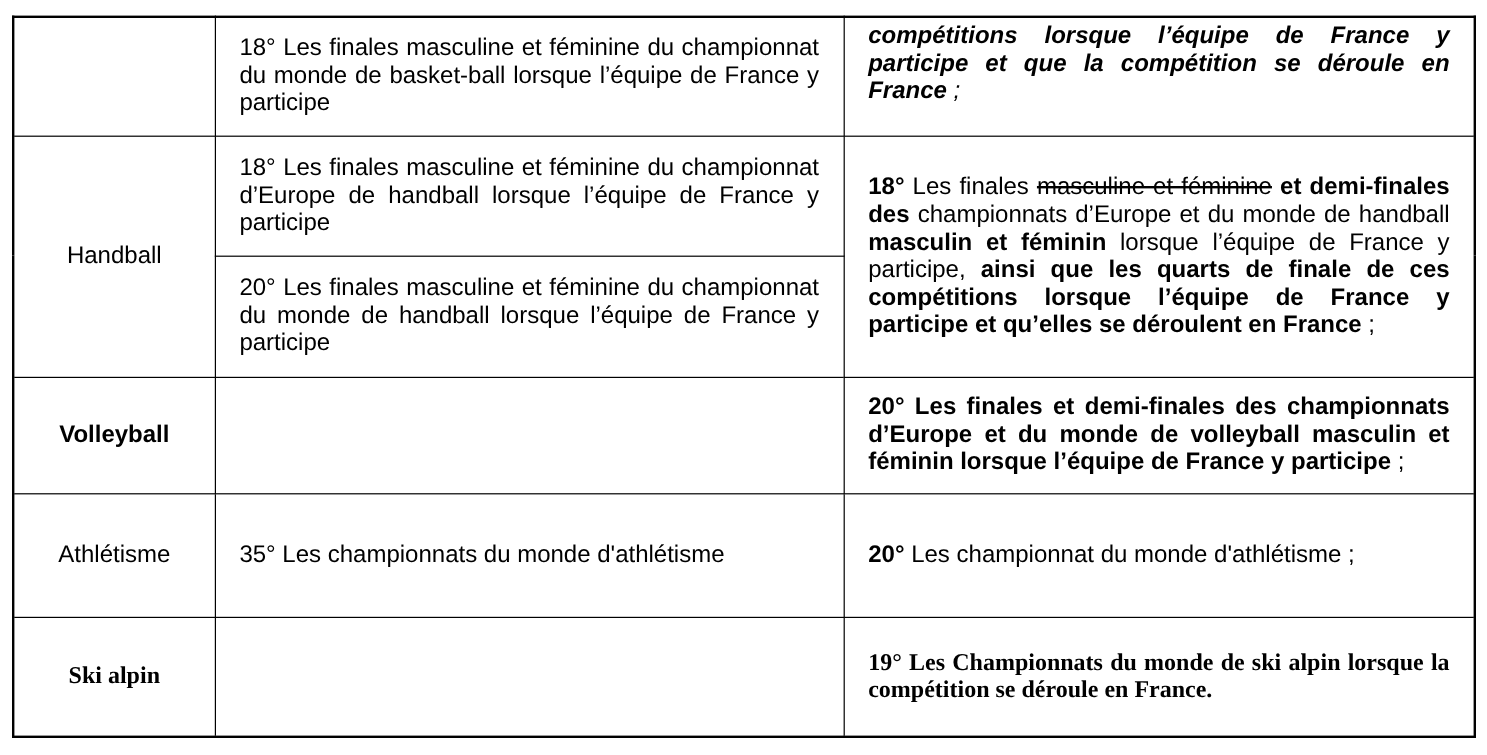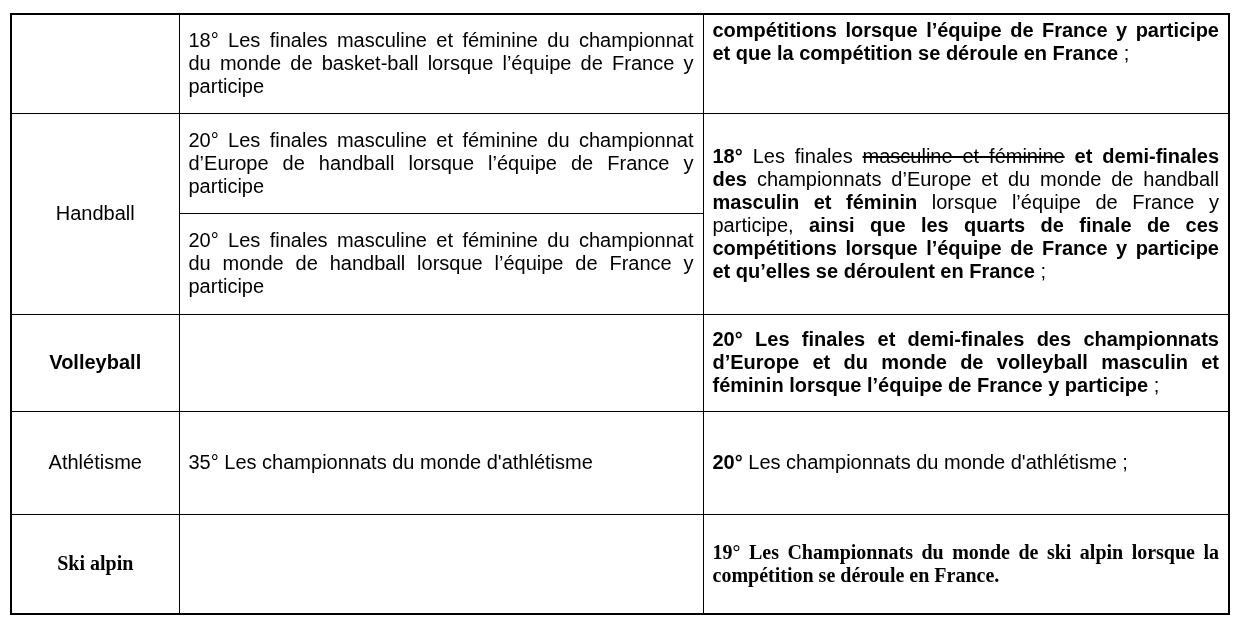--- a/index.html
+++ b/index.html
@@ -22,37 +22,38 @@
     border-collapse:collapse;
     table-layout:fixed;
     border:2px solid #000000;
   }
   col.c1{width:168px;}
   col.c2{width:524px;}
   col.c3{width:526px;}
   td{
     border:1px solid #000000;
     vertical-align:middle;
-    padding:2px 9px;
+    padding:2px 20px;
     font-size:20px;
     line-height:23px;
     overflow:hidden;
     hyphens:none;
   }
   td.sport{
     text-align:center;
     padding:2px 0;
   }
   td.sport.bold{font-weight:bold;}
   td.txt{
     text-align:justify;
   }
   td.vtop{
     vertical-align:top;
     padding-top:4px;
+    font-style:italic;
   }
   .b{font-weight:bold;}
   .strike{text-decoration:line-through;}
   tr.r1{height:99px;}
   tr.r2{height:100px;}
   tr.r3{height:101px;}
   tr.r4{height:97px;}
   tr.r5{height:103px;}
   tr.r6{height:100px;font-family:Liberation Serif, serif;}
 </style>
@@ -69,38 +70,38 @@
 
     <tbody>
         <tr class="r1">
       <td class="sport"></td>
       <td class="txt"><span>18° Les finales masculine et féminine du championnat du monde de basket-ball lorsque l’équipe de France y participe</span></td>
       <td class="txt vtop"><span class="b">compétitions lorsque l’équipe de France y participe et que la compétition se déroule en France</span><span> ;</span></td>
     </tr>
 
     <tr class="r2">
       <td class="sport" rowspan="2">Handball</td>
-      <td class="txt"><span>20° Les finales masculine et féminine du championnat d’Europe de handball lorsque l’équipe de France y participe</span></td>
+      <td class="txt"><span>18° Les finales masculine et féminine du championnat d’Europe de handball lorsque l’équipe de France y participe</span></td>
       <td class="txt" rowspan="2"><span class="b">18°</span><span> Les finales </span><span class="strike">masculine et féminine</span><span> </span><span class="b">et demi-finales des</span><span> championnats d’Europe et du monde de handball </span><span class="b">masculin et féminin</span><span> lorsque l’équipe de France y participe, </span><span class="b">ainsi que les quarts de finale de ces compétitions lorsque l’équipe de France y participe et qu’elles se déroulent en France</span><span> ;</span></td>
     </tr>
 
     <tr class="r3">
       <td class="txt"><span>20° Les finales masculine et féminine du championnat du monde de handball lorsque l’équipe de France y participe</span></td>
     </tr>
 
     <tr class="r4">
       <td class="sport bold">Volleyball</td>
       <td class="txt"></td>
       <td class="txt"><span class="b">20° Les finales et demi-finales des championnats d’Europe et du monde de volleyball masculin et féminin lorsque l’équipe de France y participe</span><span> ;</span></td>
     </tr>
 
     <tr class="r5">
       <td class="sport">Athlétisme</td>
       <td class="txt"><span>35° Les championnats du monde d'athlétisme</span></td>
-      <td class="txt"><span class="b">20°</span><span> Les championnats du monde d'athlétisme ;</span></td>
+      <td class="txt"><span class="b">20°</span><span> Les championnat du monde d'athlétisme ;</span></td>
     </tr>
 
     <tr class="r6">
       <td class="sport bold">Ski alpin</td>
       <td class="txt"></td>
       <td class="txt"><span class="b">19° Les Championnats du monde de ski alpin lorsque la compétition se déroule en France.</span></td>
     </tr>
   </tbody>
     </table>
 </div>

